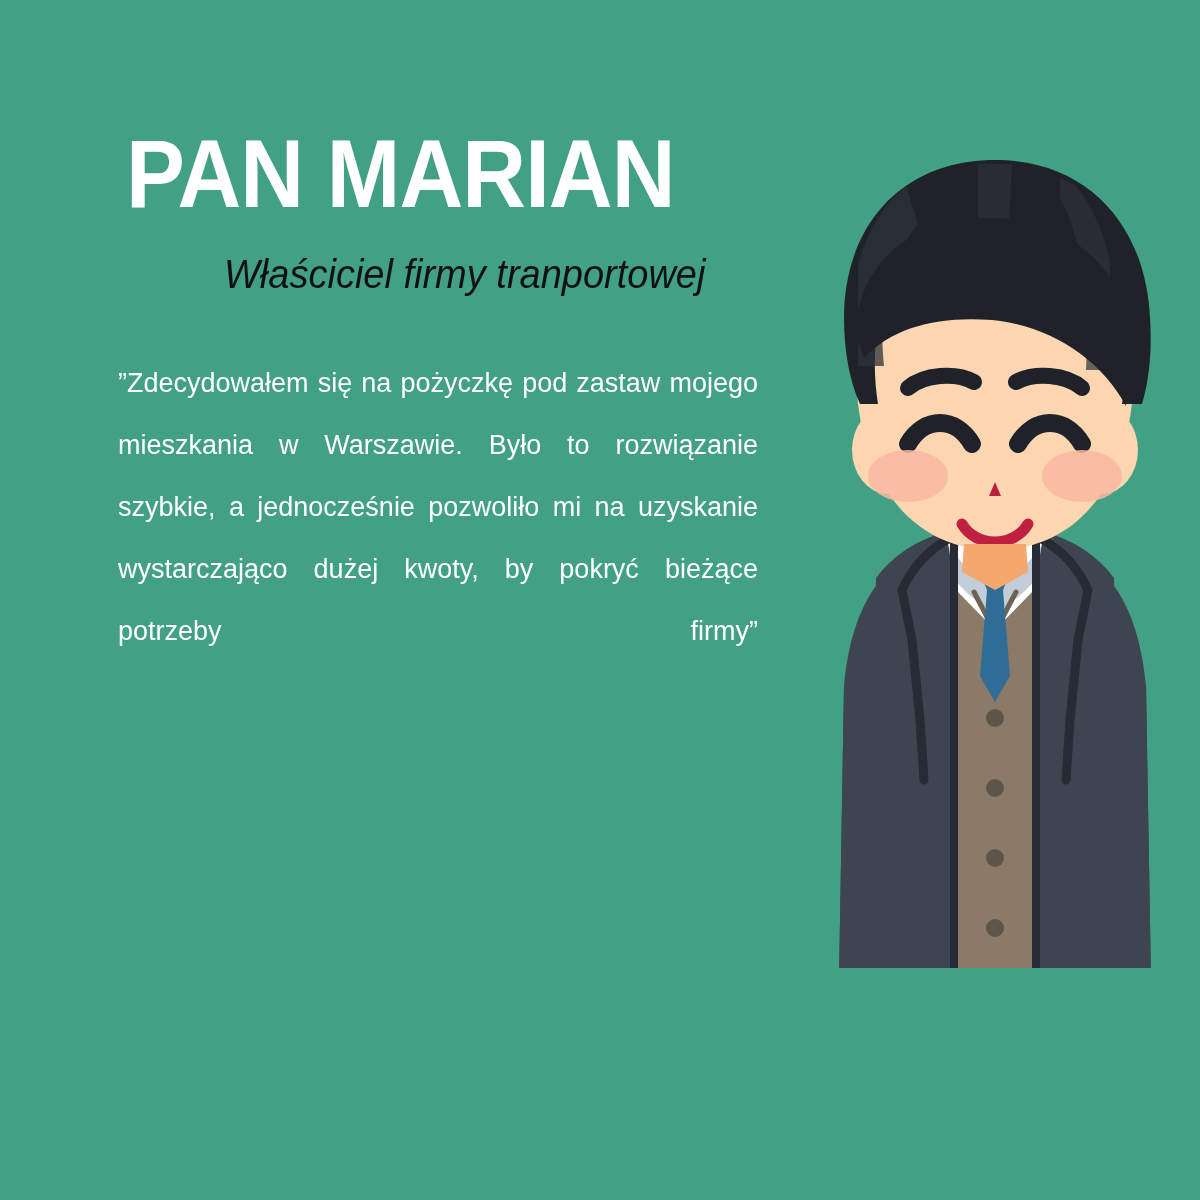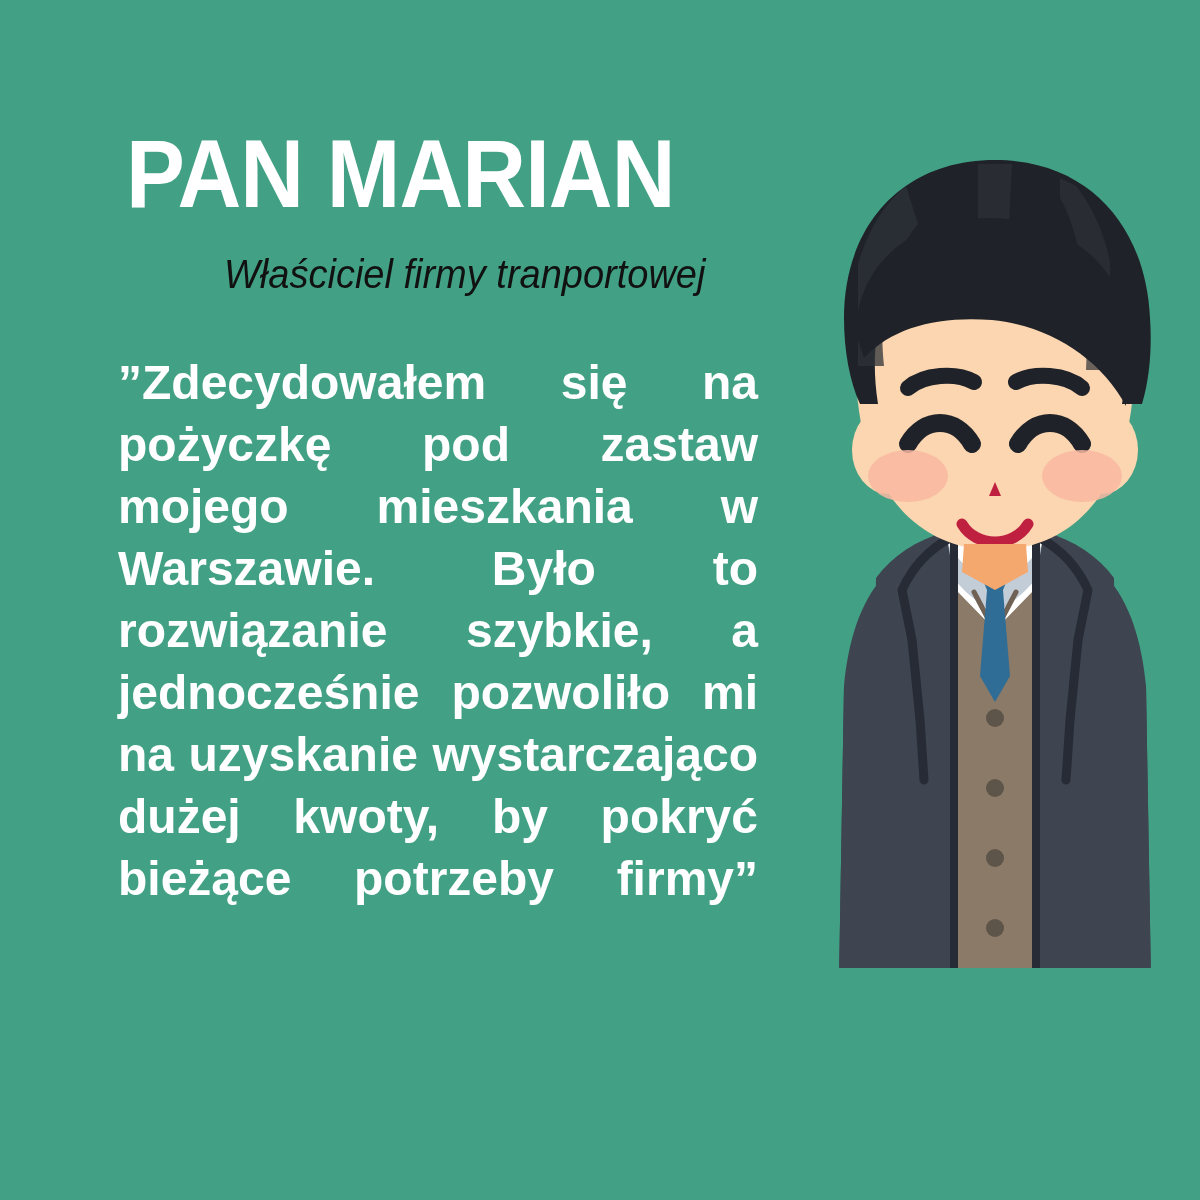--- a/index.html
+++ b/index.html
@@ -33,24 +33,24 @@
   }
   #subtitle{
     position:absolute;left:224px;top:252px;
     font-size:40px;line-height:1.1;
     font-style:italic;color:#111111;
     transform:scaleX(0.95);transform-origin:left top;
     white-space:nowrap;
   }
   #quote{
     position:absolute;left:118px;top:352px;width:640px;
-    font-size:48px;line-height:62px;color:#ffffff;
+    font-size:27px;line-height:62px;color:#ffffff;
     text-align:justify;
     text-justify:inter-word;
-    font-weight:700;
+    font-weight:400;
   }
   #quote::after{content:"";display:inline-block;width:100%;}
   
   #logo{
     position:absolute;left:300px;top:1000px;width:400px;height:190px;
   }
   #logo svg{display:block;width:100%;height:100%;}
 </style>
 </head>
 <body>

